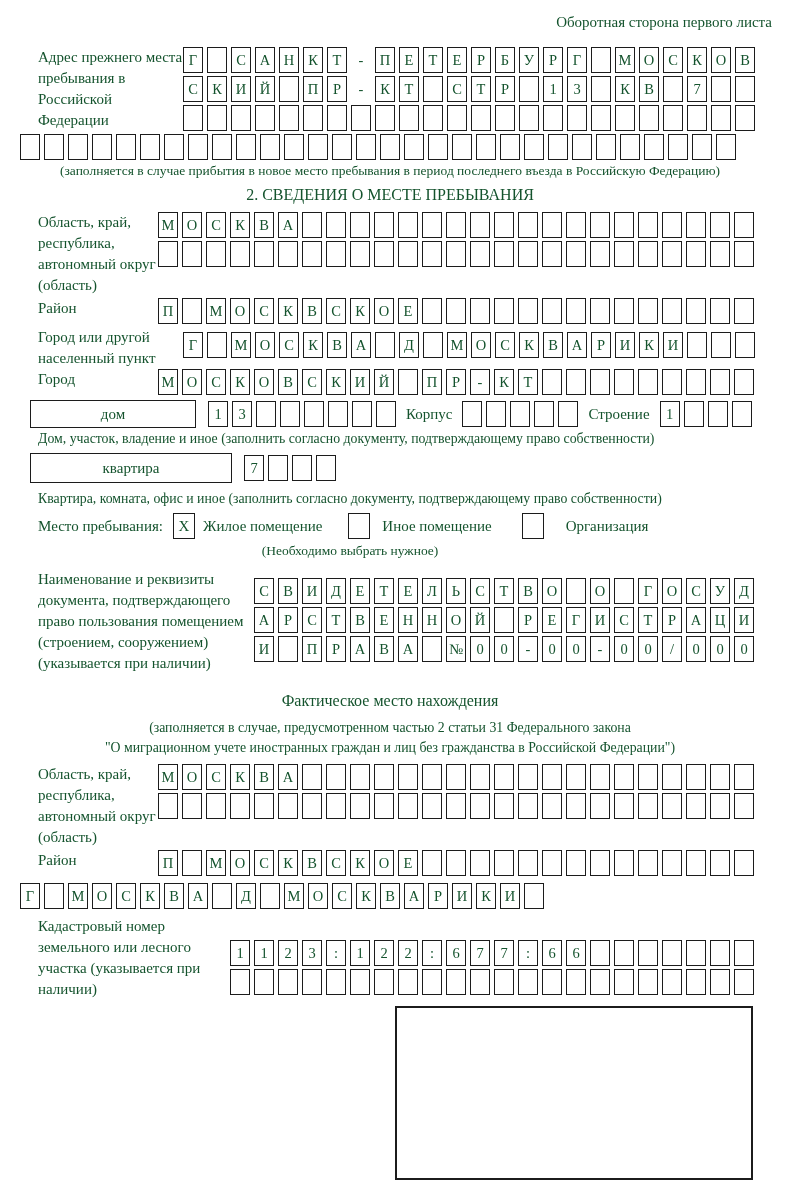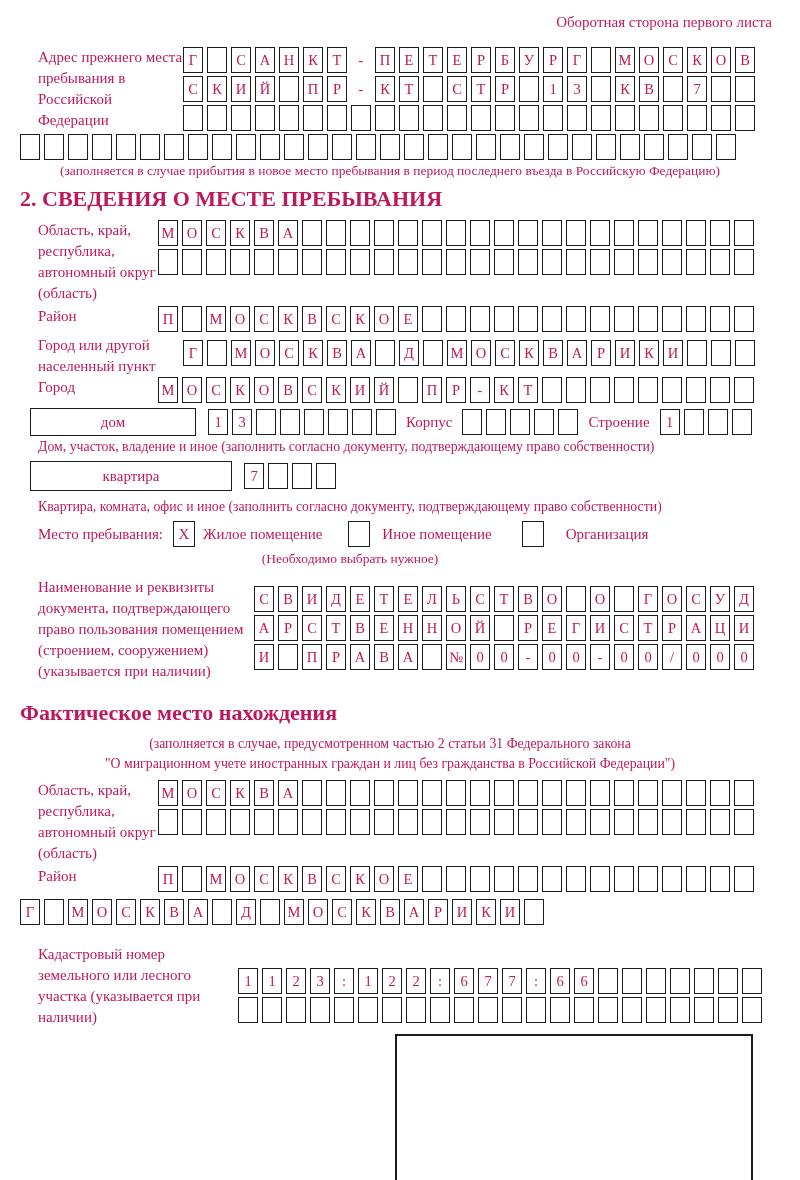--- a/index.html
+++ b/index.html
@@ -1,19 +1,19 @@
 <!DOCTYPE html>
 <html><head>
 <meta charset="utf-8">
 <style>
   * { box-sizing: border-box; }
   html,body { margin:0; padding:0; background:#fff; }
   .page {
     position:relative; width:800px; height:1180px; background:#ffffff;
-    font-family:"Liberation Serif", serif; color:#be185d; overflow:hidden;
+    font-family:"Liberation Serif", serif; color:#14532d; overflow:hidden;
   }
   .inner { width:740px; margin-left:20px; }
   .header-note { text-align:right; padding:14px 28px 0 0; font-size:15px; }
 
   .field { display:flex; align-items:flex-start; }
   .label { font-size:15px; line-height:21px; padding-left:18px; flex:none; }
   .lw163 { width:163px; }
   .lw138 { width:138px; }
   .lw234 { width:234px; }
   .lw210 { width:210px; }
@@ -21,21 +21,21 @@
 
   .cellrow { display:flex; gap:4px; margin-bottom:3px; }
   .cell {
     display:inline-flex; width:20px; height:26px; flex:none;
     border:1.4px solid #1c1c1c; align-items:center; justify-content:center;
     font-size:14.5px; background:#fff;
   }
   .cell.nobox { border-color:transparent; }
 
   .caption { font-size:13.5px; text-align:center; }
-  .sec-title { font-size:22px; font-weight:bold; text-align:left; margin:7px 0 8px 0; }
+  .sec-title { font-size:16px; font-weight:normal; text-align:center; margin:7px 0 8px 0; }
 
   .house-row { display:flex; align-items:center; gap:4px; margin-top:2px; }
   .wide-box {
     height:28px; border:1.4px solid #1c1c1c; display:flex;
     align-items:center; justify-content:center; font-size:15px; flex:none;
   }
   .inline-lab { font-size:15px; padding:0 6px; flex:none; }
 
   .note-left { font-size:13.8px; padding-left:18px; margin:3px 0 6px 0; }
 
@@ -573,21 +573,21 @@
           <span class="cell">В</span>
           <span class="cell">А</span>
           <span class="cell">Р</span>
           <span class="cell">И</span>
           <span class="cell">К</span>
           <span class="cell">И</span>
           <span class="cell"></span>
         </div>
     </div>
 
-    <div class="field" style="margin-top:16px;gap:8px;">
+    <div class="field" style="margin-top:4px;">
       <div class="label lw210">Кадастровый номер земельного или лесного участка (указывается при наличии)</div>
       <div class="rows" style="margin-top:24px;">
         <div class="cellrow">
             <span class="cell">1</span>
             <span class="cell">1</span>
             <span class="cell">2</span>
             <span class="cell">3</span>
             <span class="cell">:</span>
             <span class="cell">1</span>
             <span class="cell">2</span>

